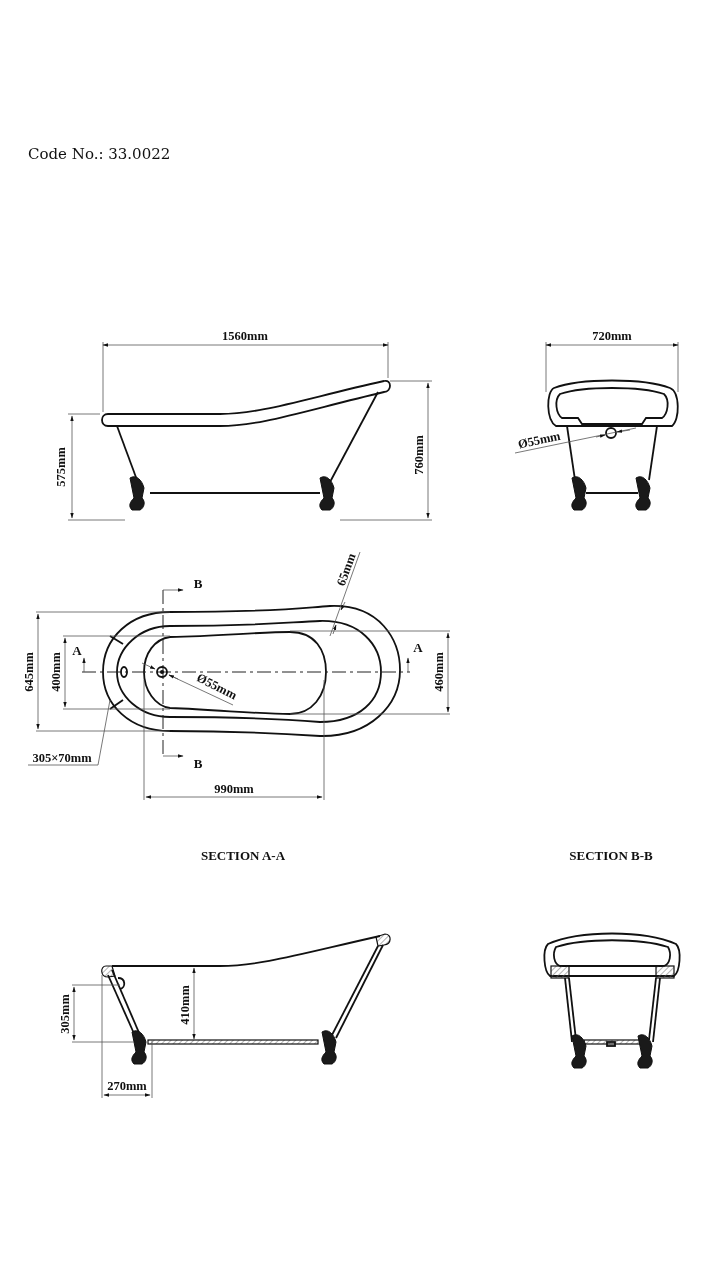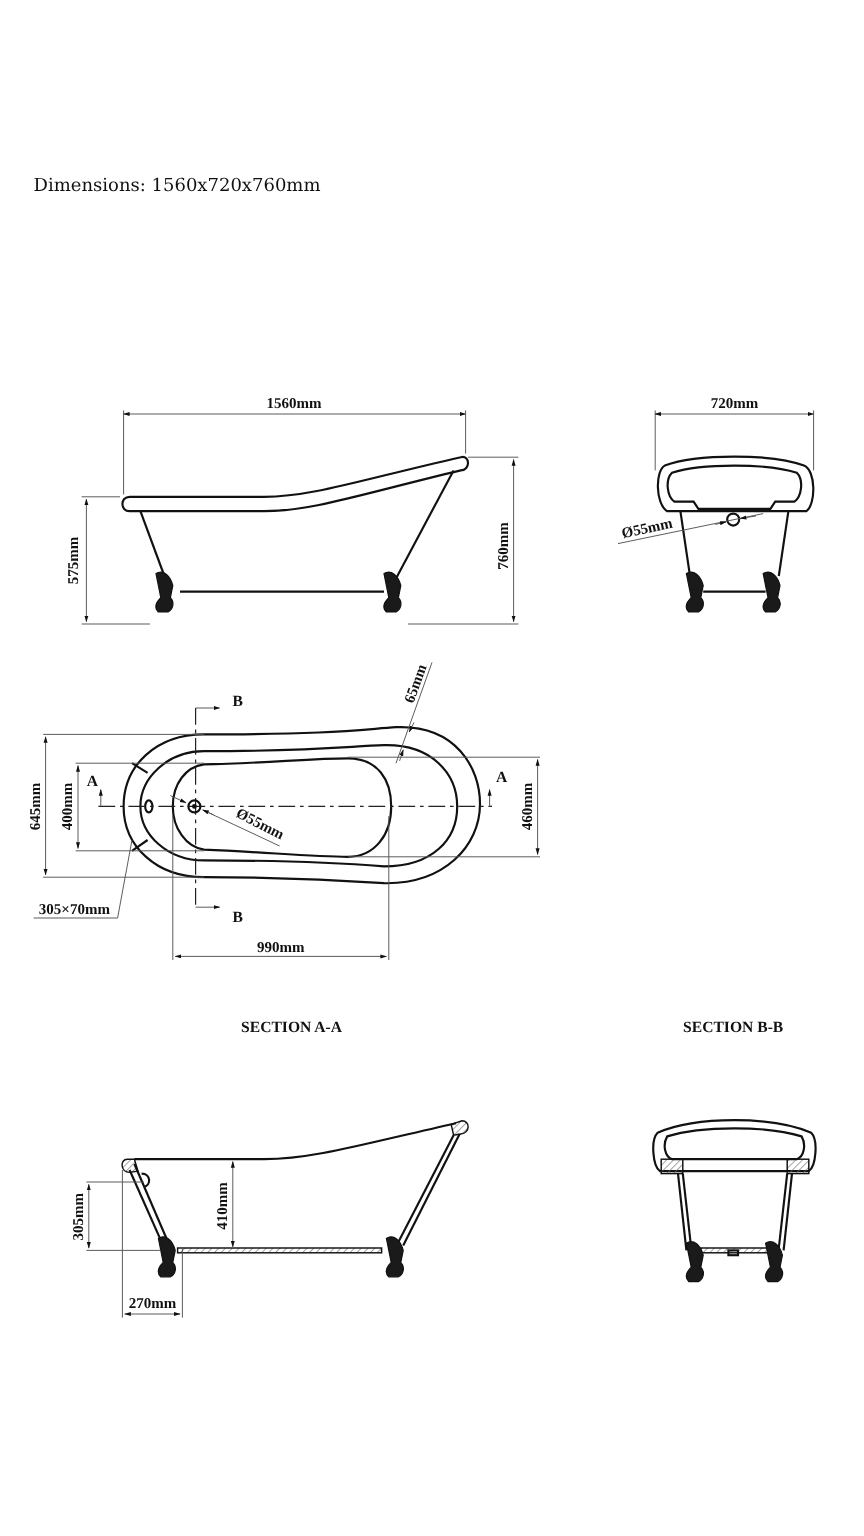--- a/index.html
+++ b/index.html
@@ -13,21 +13,21 @@
   .outline { fill: none; stroke: #111; stroke-width: 1.8; }
   .thin { fill: none; stroke: #555; stroke-width: 0.8; }
   .dash { fill: none; stroke: #222; stroke-width: 1; stroke-dasharray: 14 4 3 4; }
   .leg { fill: #1a1a1a; stroke: #111; stroke-width: 1; }
   .hatch { fill: url(#hatch); stroke: #111; stroke-width: 1.2; }
 </style>
 </head>
 <body>
 
 <div class="header">
-  <div>Dimensions: 1560x720x760mm</div>
+  <div>Code No.: 33.0022</div>
 </div>
 
 <svg width="720" height="1280" viewBox="0 0 720 1280">
   <defs>
     <marker id="arr" viewBox="0 0 10 10" refX="9" refY="5" markerWidth="7" markerHeight="7" orient="auto-start-reverse">
       <path d="M0,2 L10,5 L0,8 z" fill="#111"></path>
     </marker>
     <pattern id="hatch" width="4" height="4" patternUnits="userSpaceOnUse" patternTransform="rotate(45)">
       <line x1="0" y1="0" x2="0" y2="4" stroke="#666" stroke-width="1"></line>
     </pattern>

